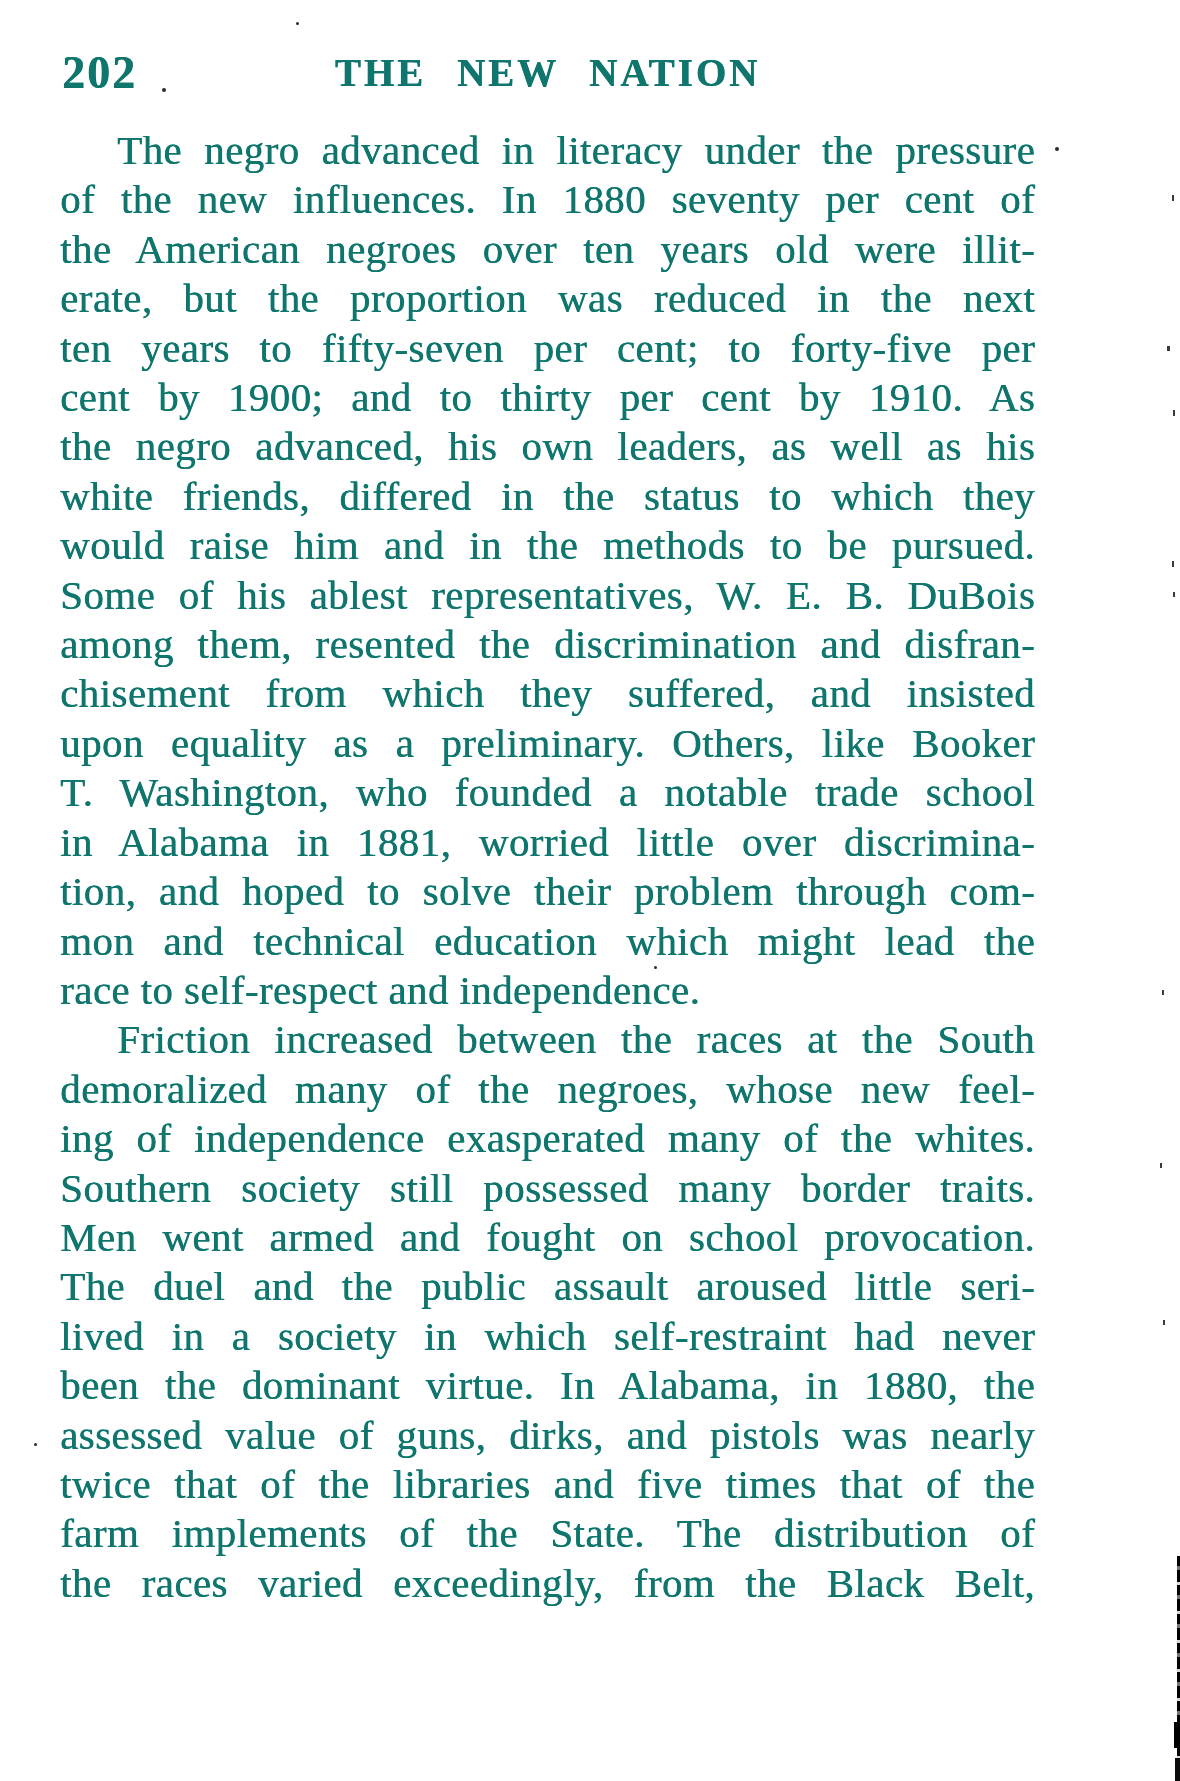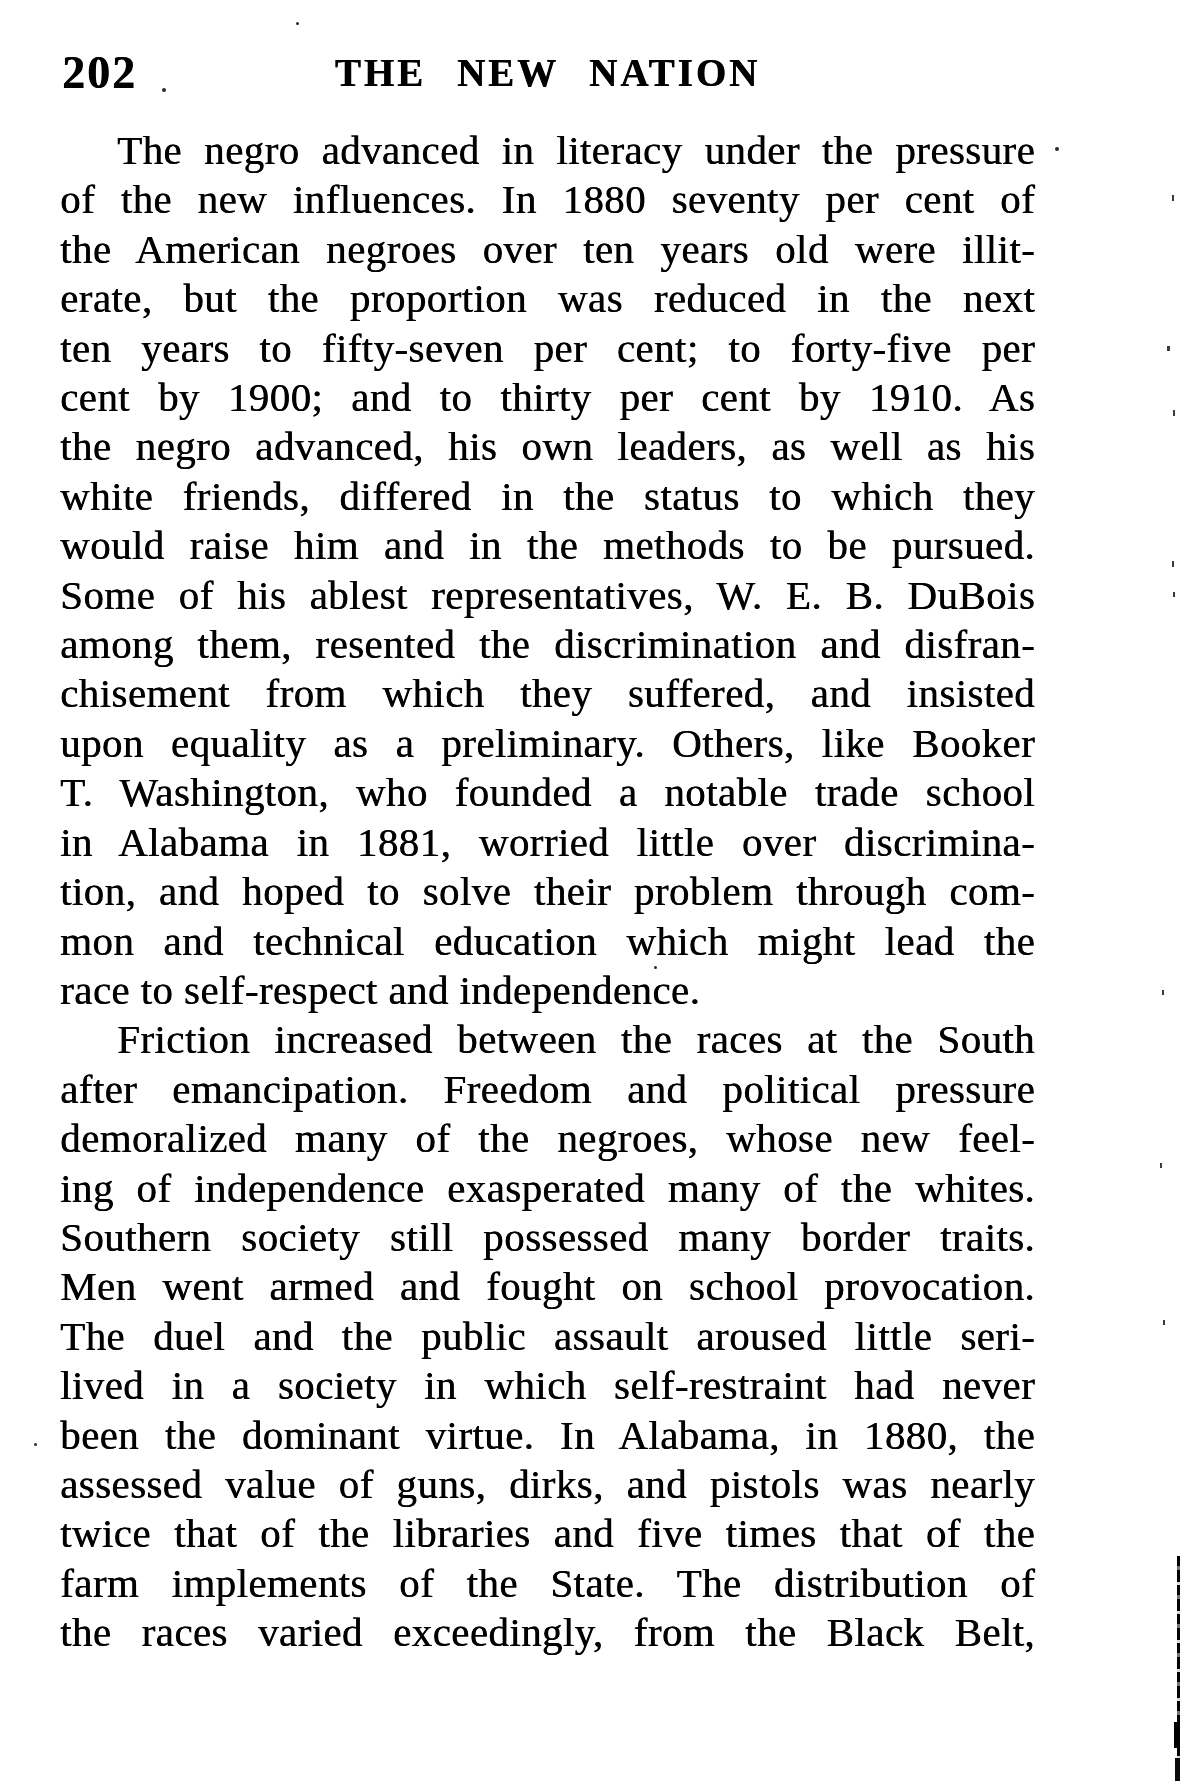--- a/index.html
+++ b/index.html
@@ -3,21 +3,21 @@
 <meta charset="utf-8">
 <style>
   html, body { margin: 0; padding: 0; background: #ffffff; }
   .page {
     position: relative;
     width: 1180px;
     height: 1781px;
     background: #ffffff;
     overflow: hidden;
     font-family: "Liberation Serif", serif;
-    color: #000000;
+    color: #0f766e;
   }
   .page-header {
     position: absolute;
     top: 50px;
     left: 60px;
     width: 975px;
     height: 50px;
   }
   .page-number {
     position: absolute;
@@ -125,21 +125,20 @@
         <div class="line">chisement from which they suffered, and insisted</div>
         <div class="line">upon equality as a preliminary. Others, like Booker</div>
         <div class="line">T. Washington, who founded a notable trade school</div>
         <div class="line">in Alabama in 1881, worried little over discrimina-</div>
         <div class="line">tion, and hoped to solve their problem through com-</div>
         <div class="line">mon and technical education which might lead the</div>
         <div class="line endleft">race to self-respect and independence.</div>
       </div>
       <div>
         <div class="line first">Friction increased between the races at the South</div>
-        <div class="line">after emancipation. Freedom and political pressure</div>
         <div class="line">demoralized many of the negroes, whose new feel-</div>
         <div class="line">ing of independence exasperated many of the whites.</div>
         <div class="line">Southern society still possessed many border traits.</div>
         <div class="line">Men went armed and fought on school provocation.</div>
         <div class="line">The duel and the public assault aroused little seri-</div>
         <div class="line">lived in a society in which self-restraint had never</div>
         <div class="line">been the dominant virtue. In Alabama, in 1880, the</div>
         <div class="line">assessed value of guns, dirks, and pistols was nearly</div>
         <div class="line">twice that of the libraries and five times that of the</div>
         <div class="line">farm implements of the State. The distribution of</div>

